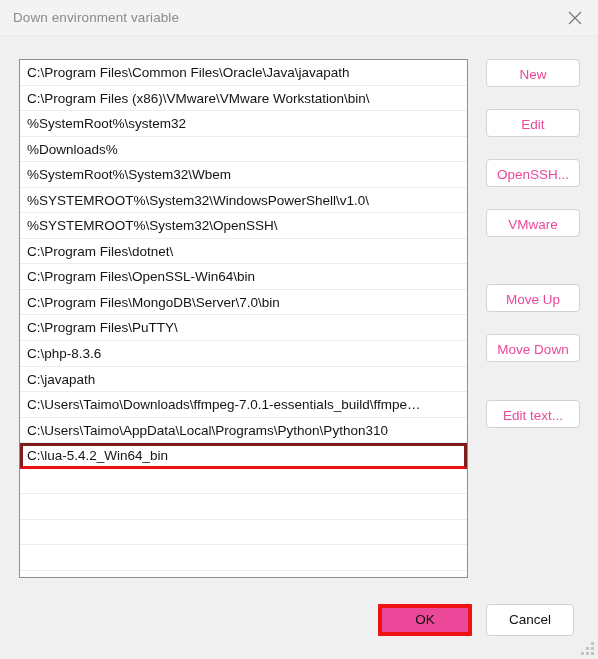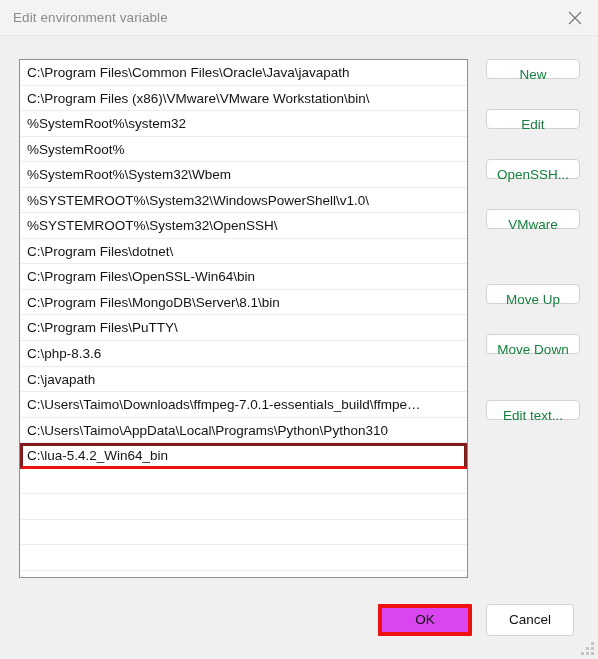--- a/index.html
+++ b/index.html
@@ -91,27 +91,27 @@
     border-bottom: 3px solid #ee1111;
     padding-left: 4px;
     line-height: 20px;
     z-index: 2;
   }
 
   
   .btn {
     position: absolute;
     width: 94px;
-    height: 20px;
+    height: 28px;
     background: #ffffff;
     border: 1px solid #d2d2d2;
     border-radius: 4px;
     font-family: "Liberation Sans", sans-serif;
     font-size: 13.5px;
-    color: #15803d;
+    color: #ec4899;
     text-align: center;
     line-height: 30px;
     box-sizing: border-box;
     cursor: default;
     padding: 0;
     white-space: nowrap;
   }
 
   #btn-new       { left: 486px; top: 23px; }
   #btn-edit      { left: 486px; top: 73px; }
@@ -121,21 +121,21 @@
   #btn-move-down { left: 486px; top: 298px; }
   #btn-edit-text { left: 486px; top: 364px; }
 
   
   #btn-ok {
     position: absolute;
     left: 378px;
     top: 568px;
     width: 94px;
     height: 32px;
-    background: #d946ef;
+    background: #ec4899;
     border: 4px solid #ee1111;
     border-radius: 1px;
     font-family: "Liberation Sans", sans-serif;
     font-size: 13.5px;
     color: #101010;
     text-align: center;
     line-height: 24px;
     box-sizing: border-box;
     cursor: default;
     padding: 0;
@@ -174,43 +174,43 @@
     width: 3px;
     height: 3px;
     background: #c4c4c4;
     display: block;
   }
 </style>
 </head>
 <body>
 
 <div class="titlebar">
-  <div class="title-text">Edit environment variable</div>
+  <div class="title-text">Down environment variable</div>
   <div class="close-btn">
     <span>
       <svg width="14" height="14" viewBox="0 0 14 14" aria-hidden="true">
         <path d="M1 1 L13 13 M13 1 L1 13" stroke="#767676" stroke-width="1.1" fill="none"></path>
       </svg>
     </span>
   </div>
 </div>
 
 <div class="content">
 
   <div class="listbox">
     <div class="row">C:\Program Files\Common Files\Oracle\Java\javapath</div>
     <div class="row">C:\Program Files (x86)\VMware\VMware Workstation\bin\</div>
     <div class="row">%SystemRoot%\system32</div>
-    <div class="row">%SystemRoot%</div>
+    <div class="row">%Downloads%</div>
     <div class="row">%SystemRoot%\System32\Wbem</div>
     <div class="row">%SYSTEMROOT%\System32\WindowsPowerShell\v1.0\</div>
     <div class="row">%SYSTEMROOT%\System32\OpenSSH\</div>
     <div class="row">C:\Program Files\dotnet\</div>
     <div class="row">C:\Program Files\OpenSSL-Win64\bin</div>
-    <div class="row">C:\Program Files\MongoDB\Server\8.1\bin</div>
+    <div class="row">C:\Program Files\MongoDB\Server\7.0\bin</div>
     <div class="row">C:\Program Files\PuTTY\</div>
     <div class="row">C:\php-8.3.6</div>
     <div class="row">C:\javapath</div>
     <div class="row">C:\Users\Taimo\Downloads\ffmpeg-7.0.1-essentials_build\ffmpe…</div>
     <div class="row">C:\Users\Taimo\AppData\Local\Programs\Python\Python310</div>
     <div class="row highlighted">C:\lua-5.4.2_Win64_bin</div>
     <div class="row empty"></div>
     <div class="row empty"></div>
     <div class="row empty"></div>
     <div class="row empty"></div>

